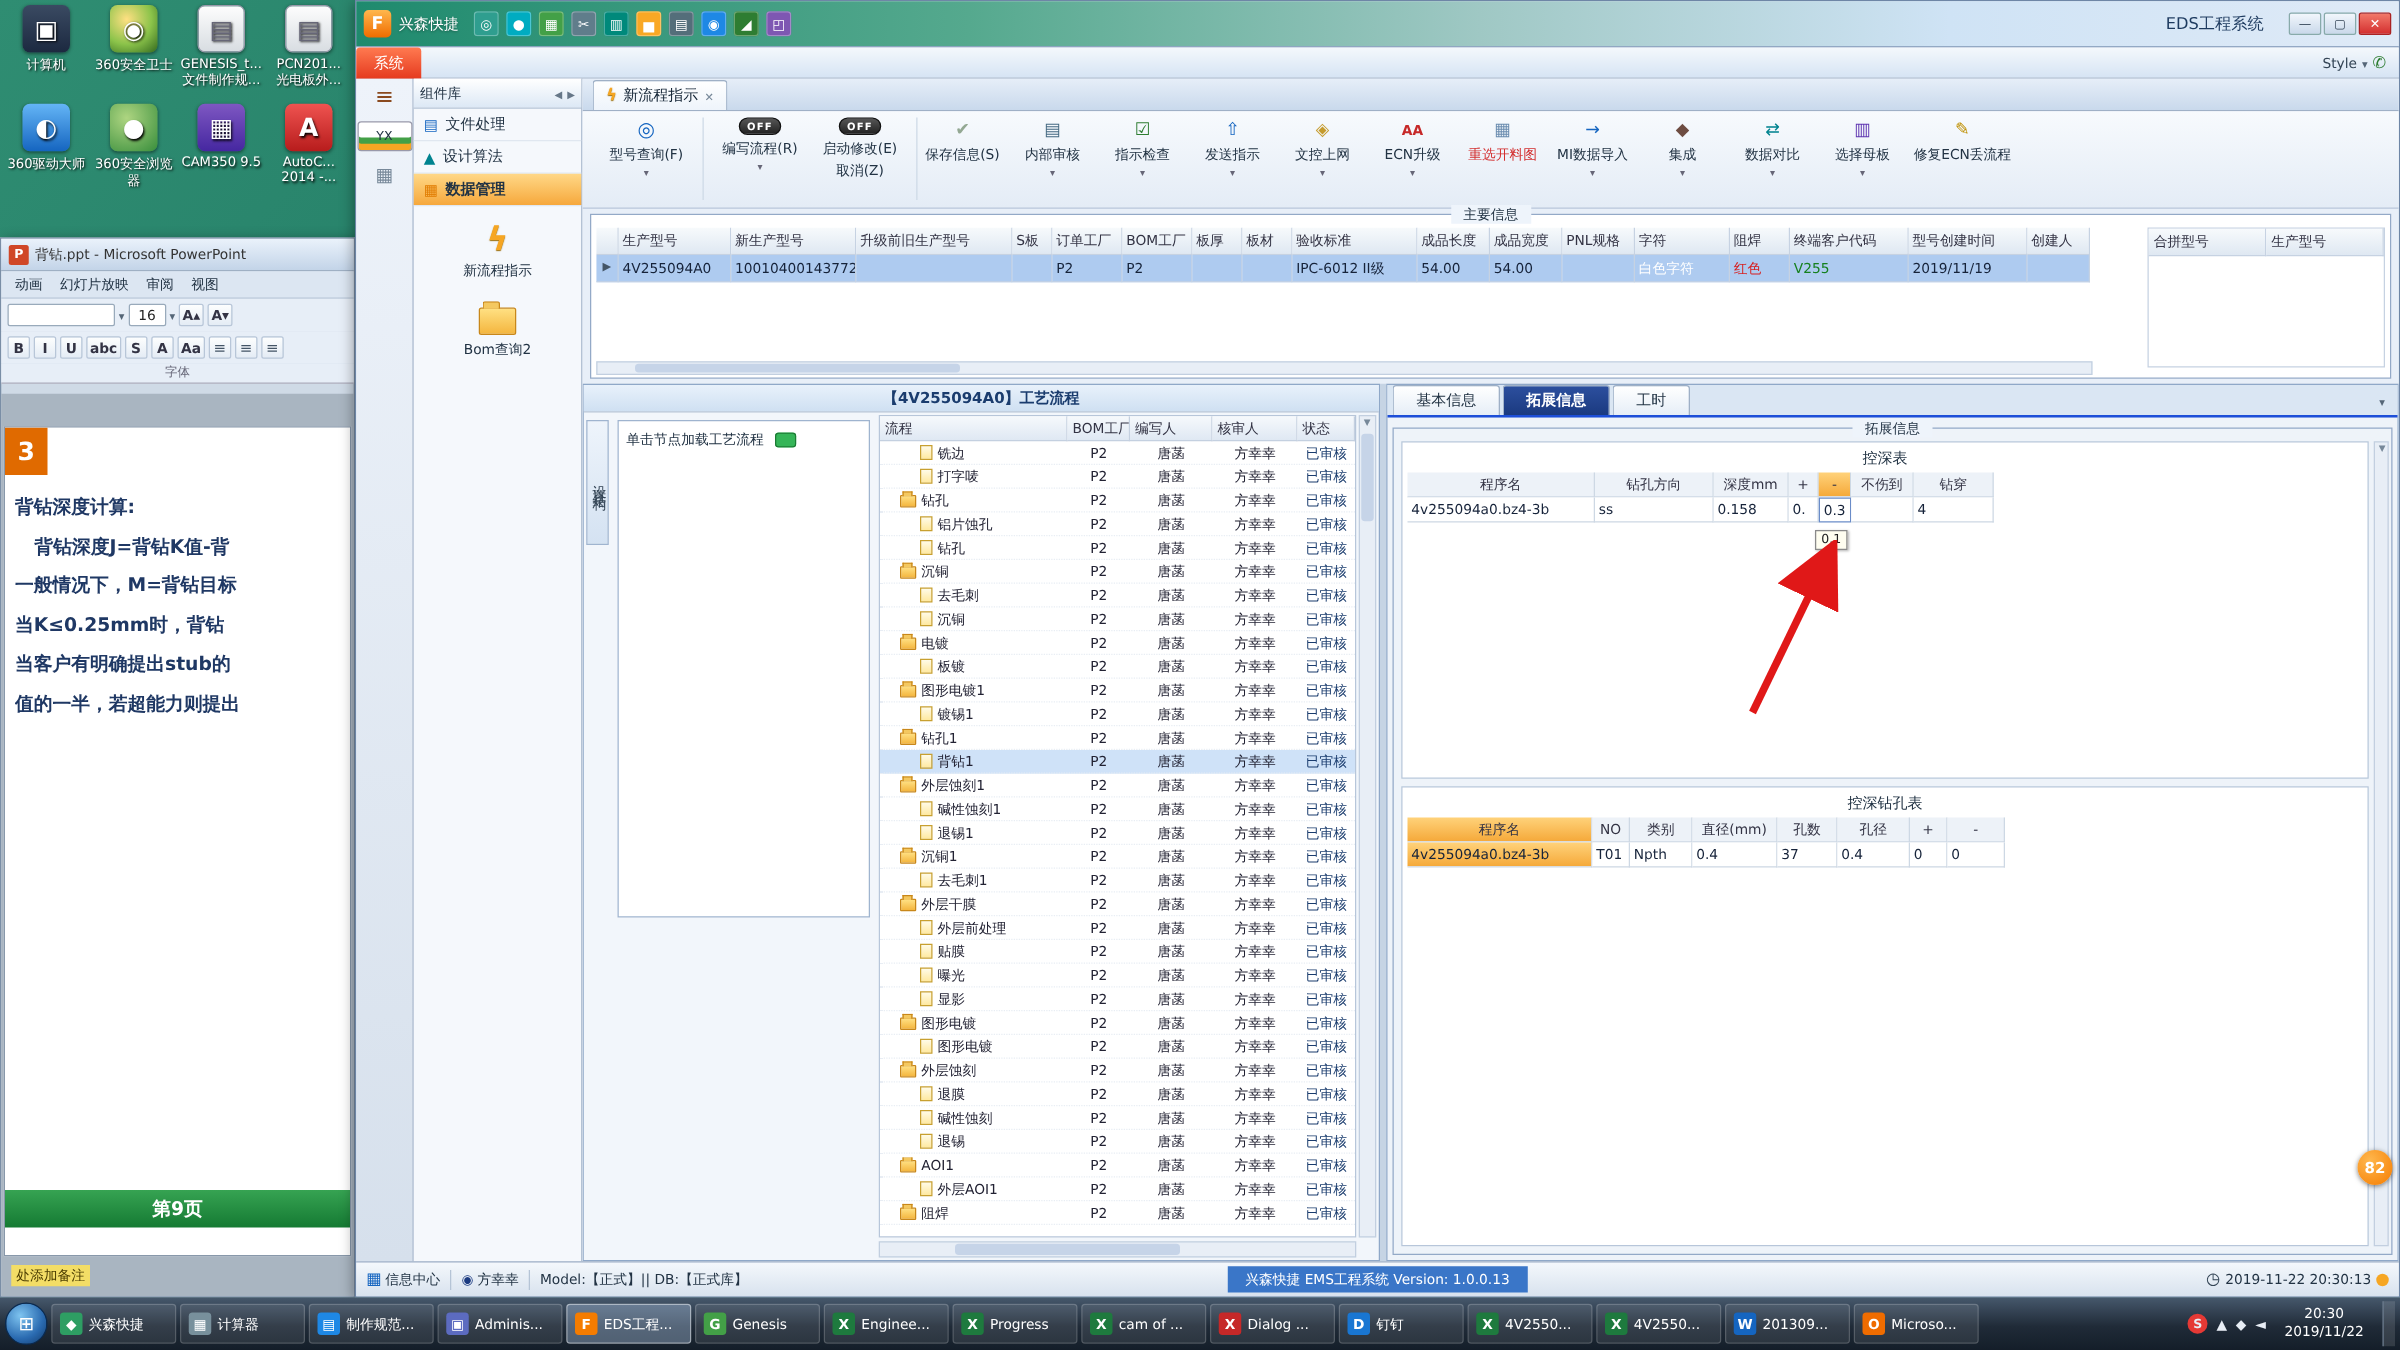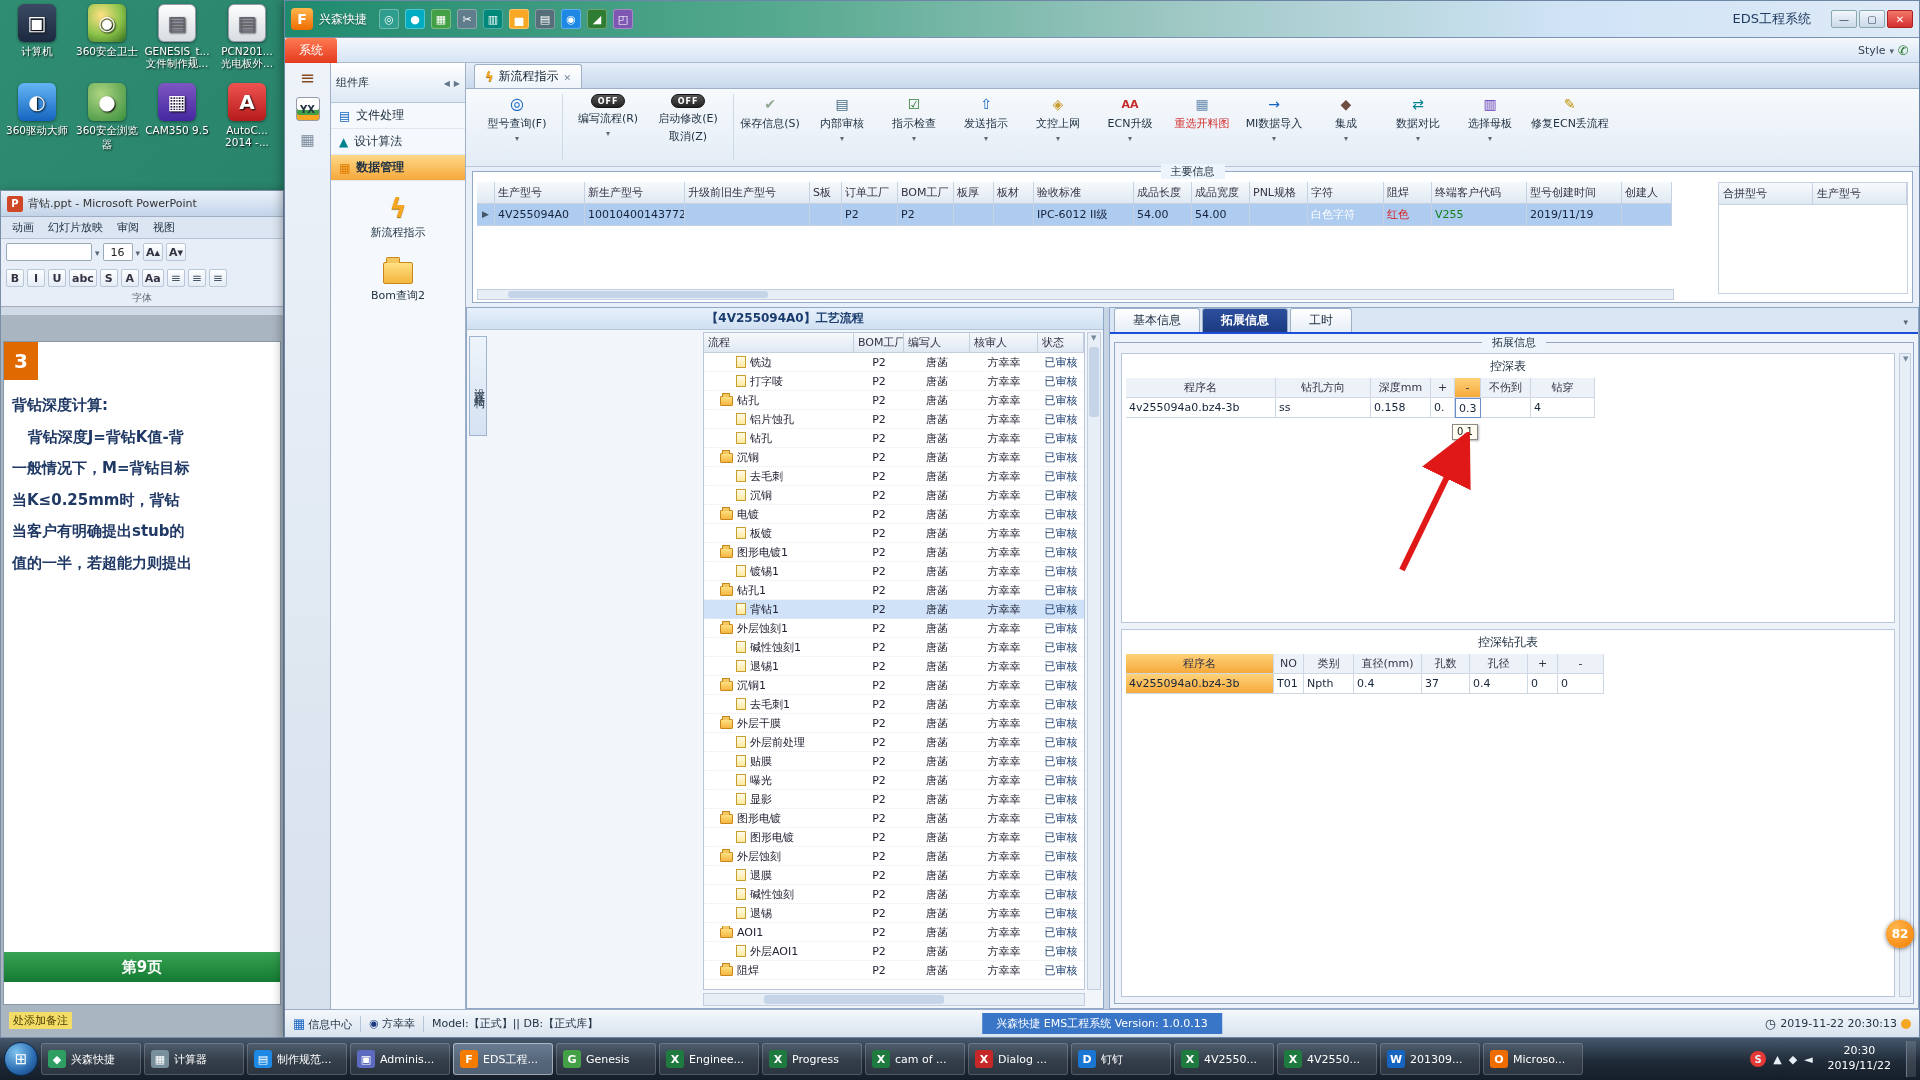--- a/index.html
+++ b/index.html
@@ -69,27 +69,27 @@
   .btn-close::before{content:"✕"}
   .eds-tabrow{position:absolute;left:0;top:37px;right:0;height:25px;background:linear-gradient(#f4f8fc,#d6e4f4);border-bottom:1px solid #aab9cc;display:flex;align-items:center}
   .system-tab{height:25px;min-width:52px;padding:0 10px;background:linear-gradient(#ff7a50,#e53a1f);color:#fff;font-size:12px;display:flex;align-items:center;justify-content:center;border-radius:3px 3px 0 0}
   .style-box{margin-left:auto;display:flex;align-items:center;gap:4px;padding-right:10px;font-size:11px;color:#345}
   .caret-down::before{content:"▾";font-size:9px;color:#567}
   .phone-icon::before{content:"✆";color:#2e7d32;font-size:13px}
 
   
   .strip{position:absolute;left:0;top:62px;width:46px;bottom:28px;background:linear-gradient(#eef3fa,#d6e0ec);border-right:1px solid #9fb0c6;display:flex;flex-direction:column;align-items:center;gap:10px;padding-top:6px}
   .hamburger{font-size:18px;color:#8a4a1f;line-height:1}
-  .yx-badge{width:24px;height:24px;background:#fff;border:1px solid #99a;border-radius:3px;font-size:10px;font-weight:bold;color:#234;display:flex;align-items:center;justify-content:center;
+  .yx-badge{width:44px;height:24px;background:#fff;border:1px solid #99a;border-radius:3px;font-size:10px;font-weight:normal;color:#234;display:flex;align-items:center;justify-content:center;
     box-shadow:inset 0 -5px 0 0 #f6a623,inset 0 -10px 0 0 #43a047}
   .grid-small{font-size:15px;color:#789}
 
   
   .comp{position:absolute;left:46px;top:62px;width:135px;bottom:28px;background:#f5f8fc;border-right:1px solid #9fb0c6}
-  .comp-head{height:40px;display:flex;align-items:center;gap:4px;padding:0 5px;background:linear-gradient(#ffffff,#dce8f5);border-bottom:1px solid #b5c4d6;font-size:11px;color:#234}
+  .comp-head{height:24px;display:flex;align-items:center;gap:4px;padding:0 5px;background:linear-gradient(#ffffff,#dce8f5);border-bottom:1px solid #b5c4d6;font-size:11px;color:#234}
   .nav-left::before{content:"◀";font-size:8px;color:#678}
   .nav-right::before{content:"▶";font-size:8px;color:#678}
   .comp-head .sp{flex:1}
   .comp-group{height:26px;display:flex;align-items:center;gap:6px;padding:0 8px;border-bottom:1px solid #e0e7f0;font-size:12px;color:#234}
   .comp-group.active{background:linear-gradient(#ffd887,#f6a83c);font-weight:bold}
   .cg-ic{font-size:12px}
   .filegroup-icon{color:#1565c0}.designgroup-icon{color:#00838f}.datagroup-icon{color:#e07b00}
   .comp-items{padding:14px 0;display:flex;flex-direction:column;gap:22px;align-items:center}
   .comp-item{display:flex;flex-direction:column;align-items:center;gap:4px;font-size:11px;color:#234}
   .lightning-icon{color:#f6a623;font-size:26px;font-weight:bold;line-height:1;text-shadow:0 1px 1px #9a6a00}
@@ -580,20 +580,24 @@
             <span>生产型号</span>
           </div>
       </div>
     </div>
 
     <div class="lower">
 
       <div class="process-panel">
         <div class="pp-header">【4V255094A0】工艺流程</div>
         <div class="pp-sidetab">设置结构</div>
+        <div class="pp-note">
+          <span>单击节点加载工艺流程</span>
+          <span class="chat-icon"></span>
+        </div>
         <div class="pp-tree">
           <div class="tree-head">
 
           <span>流程</span>
               <span>BOM工厂</span>
               <span>编写人</span>
               <span>核审人</span>
               <span>状态</span>
             </div>
           <div class="tree-body">

